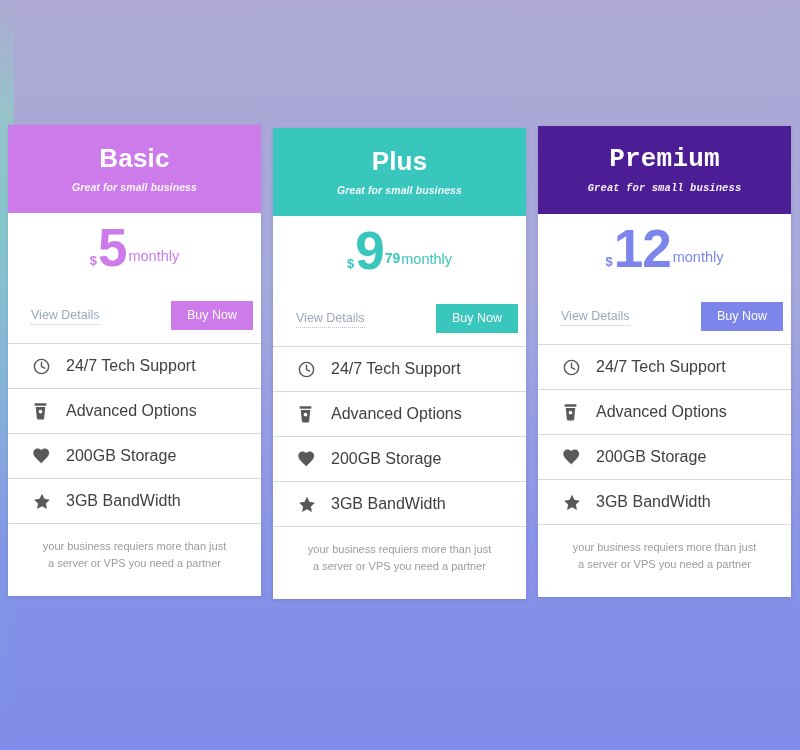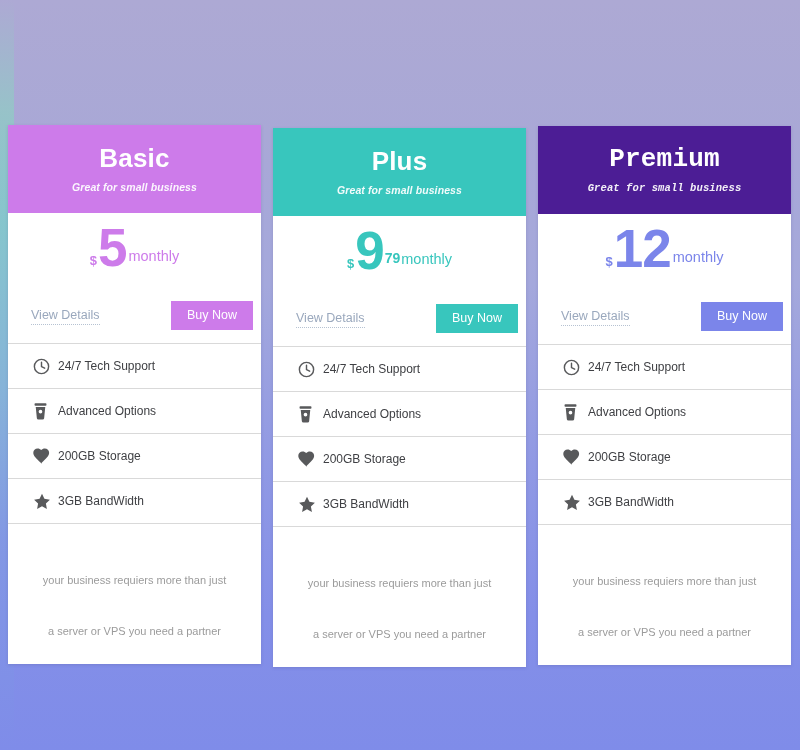--- a/index.html
+++ b/index.html
@@ -183,33 +183,34 @@
     width: 26px;
     flex: 0 0 26px;
     display: flex;
     align-items: center;
     justify-content: flex-start;
     color: #58595b;
   }
   .feature-icon svg { display: block; }
 
   .feature-label {
-    font-size: 12px;
+    font-size: 16px;
     color: #3f4044;
+    margin-left: 8px;
   }
 
   .card-footer {
     border-top: 1px solid #d9d9d9;
     padding: 14px 18px 24px 18px;
     text-align: center;
     color: #9b9b9b;
     font-size: 11px;
     line-height: 17px;
   }
-  .card-footer span { display: block; margin-top: 34px; }
+  .card-footer span { display: block; }
 </style>
 </head>
 <body>
 
 <div class="edge-tint"></div>
 
 <div class="pricing-wrap">
 
   <div class="card card-basic">
     <div class="card-head">

